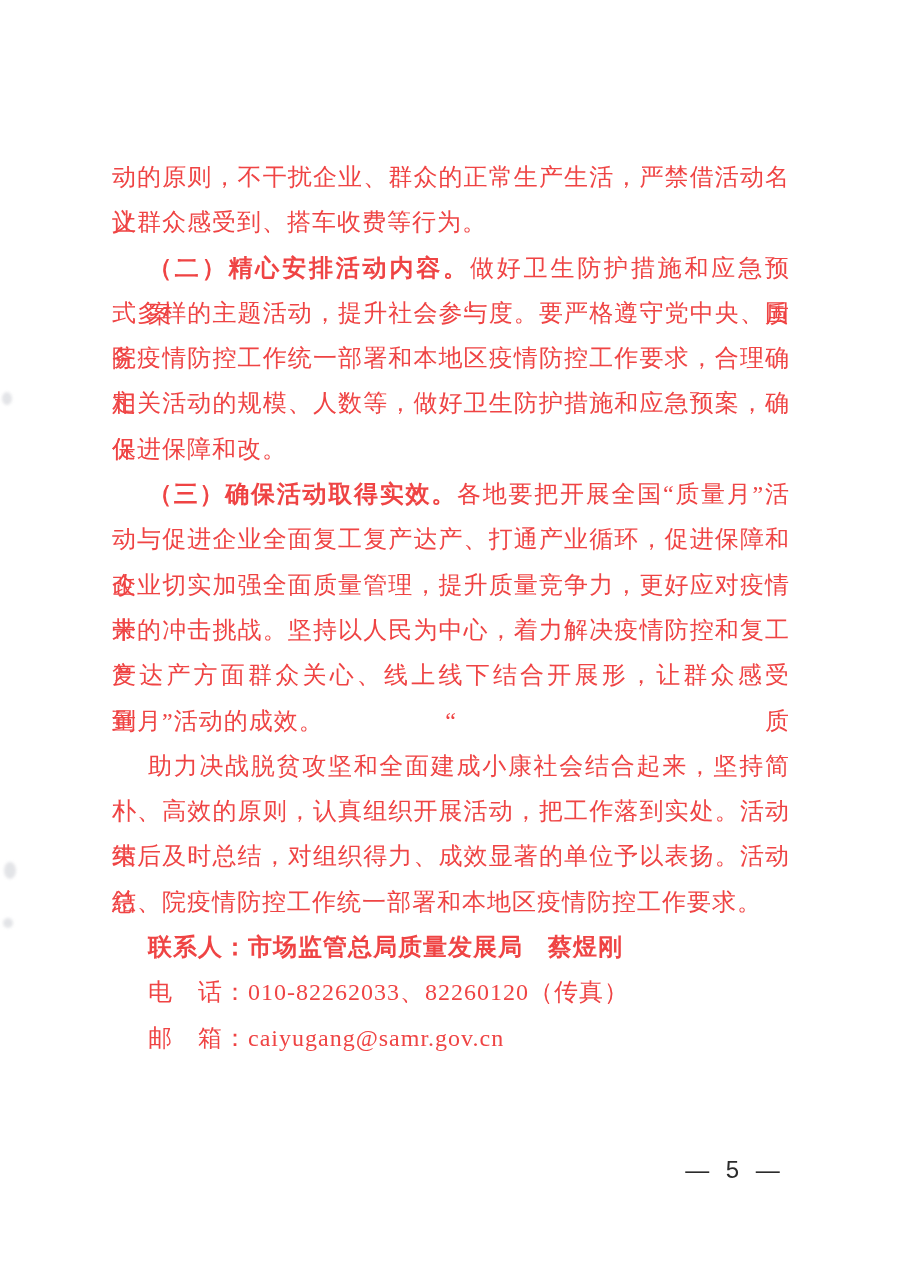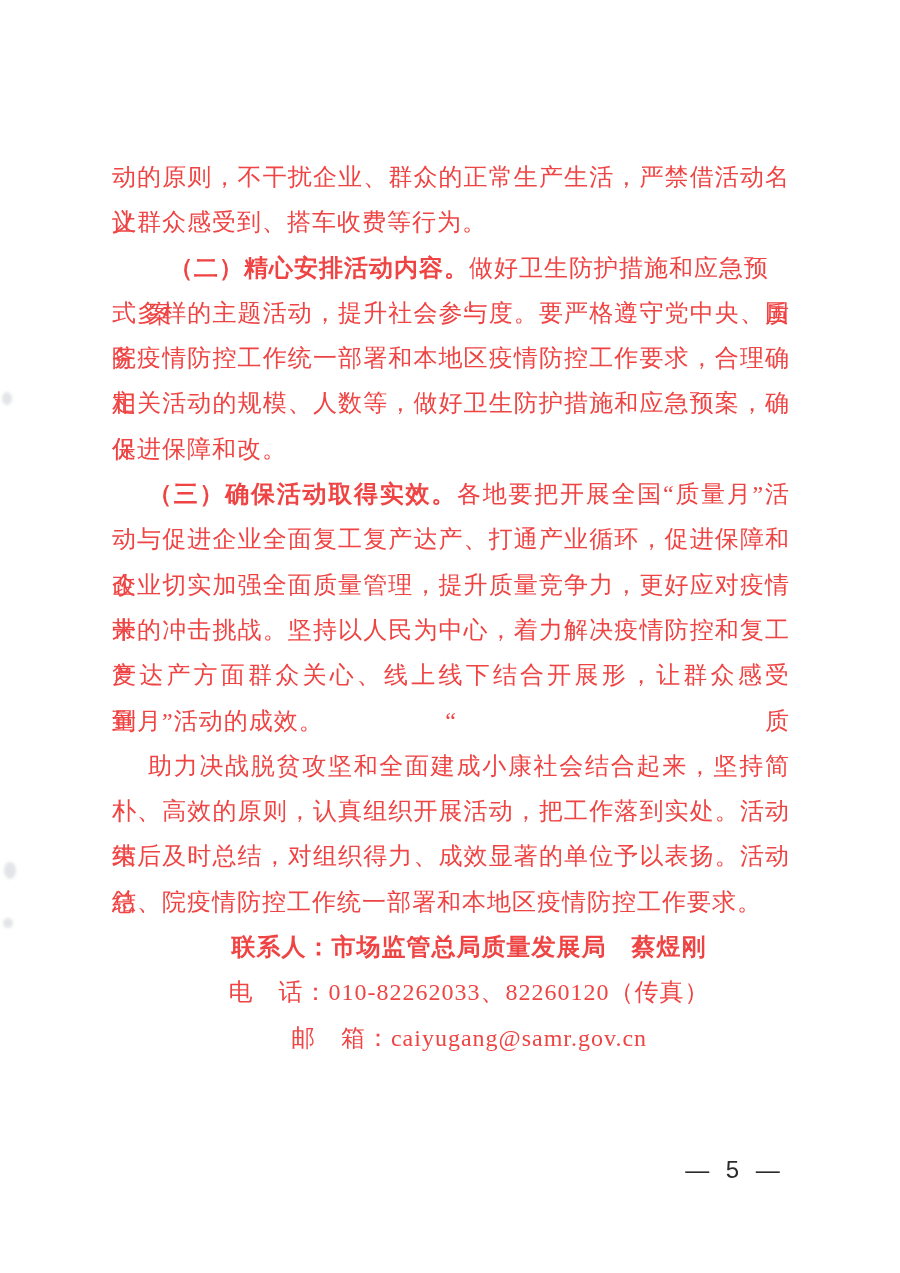--- a/index.html
+++ b/index.html
@@ -29,21 +29,21 @@
     height: 45.3px;
     line-height: 45.3px;
     overflow: visible;
     white-space: nowrap;
   }
   .line.j {
     white-space: normal;
     text-align: justify;
     text-align-last: justify;
   }
-  .line.ind { padding-left: 36px; text-align: center; }
+  .line.ind { padding-left: 36px; }
   .bold { font-weight: 700; font-family: Liberation Mono, monospace; }
   .page-number {
     position: absolute;
     top: 1156px;
     left: 635px;
     width: 200px;
     text-align: center;
     font-size: 24px;
     color: #2b2b2b;
     letter-spacing: 5px;

